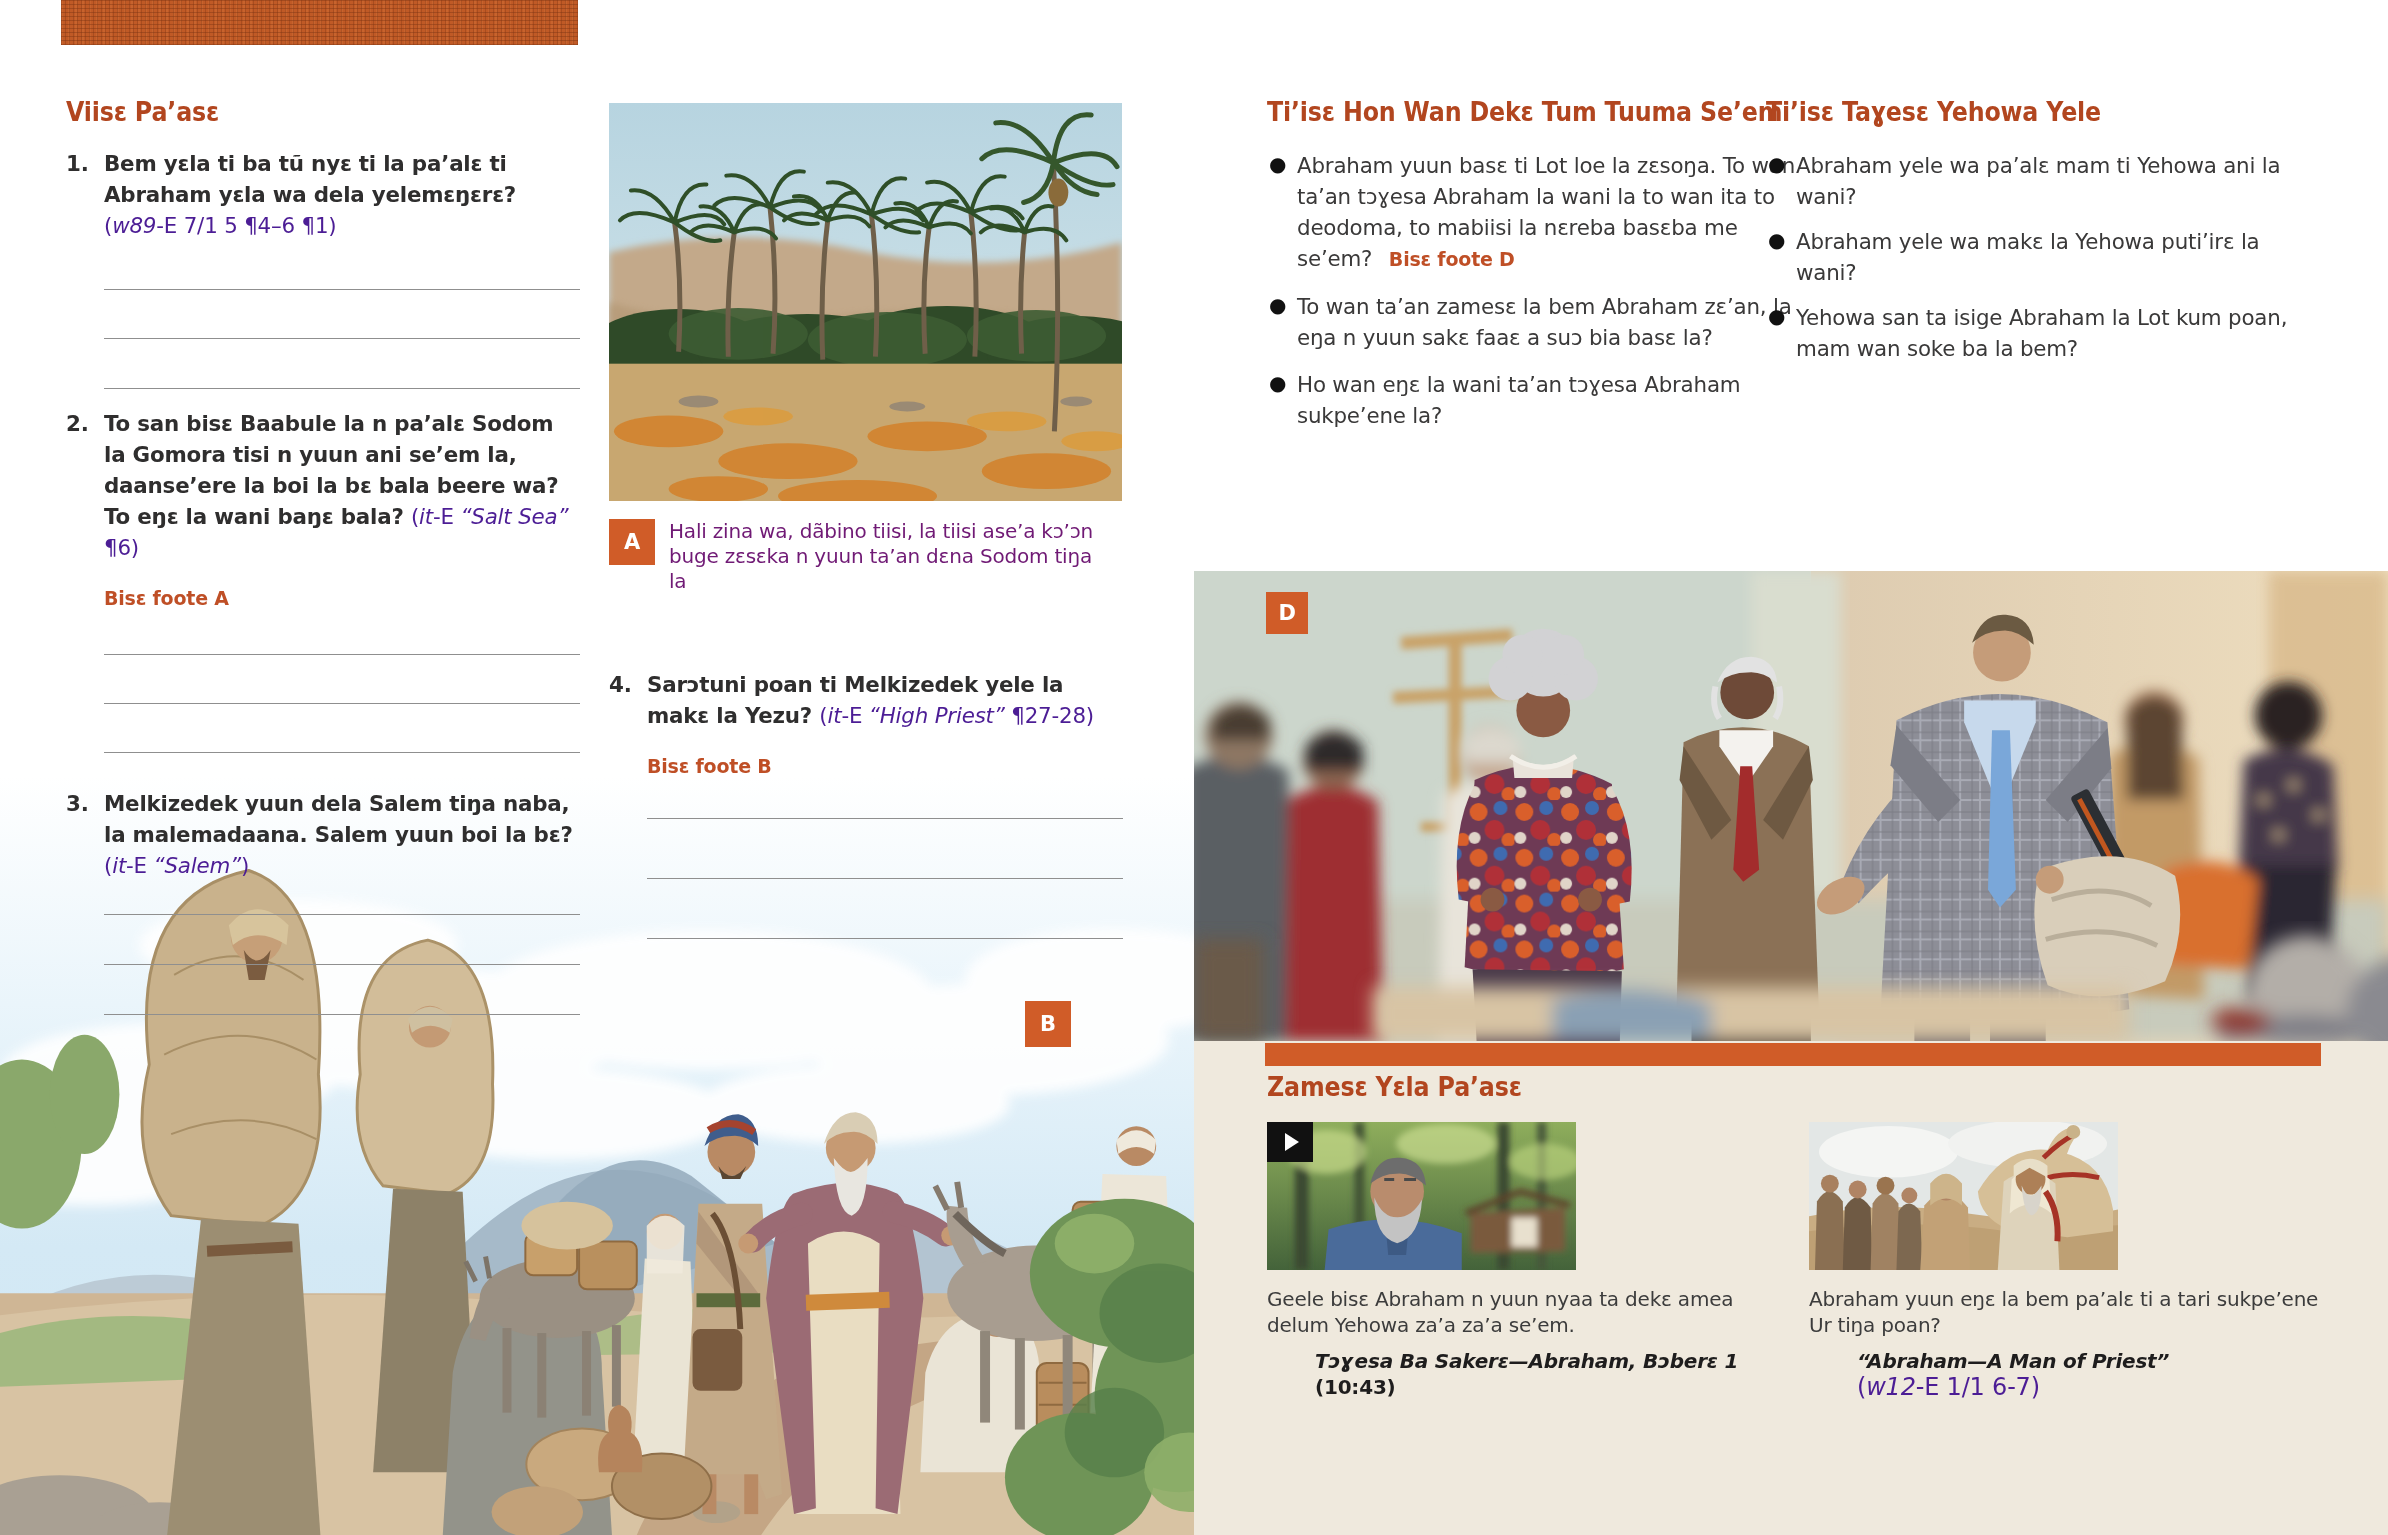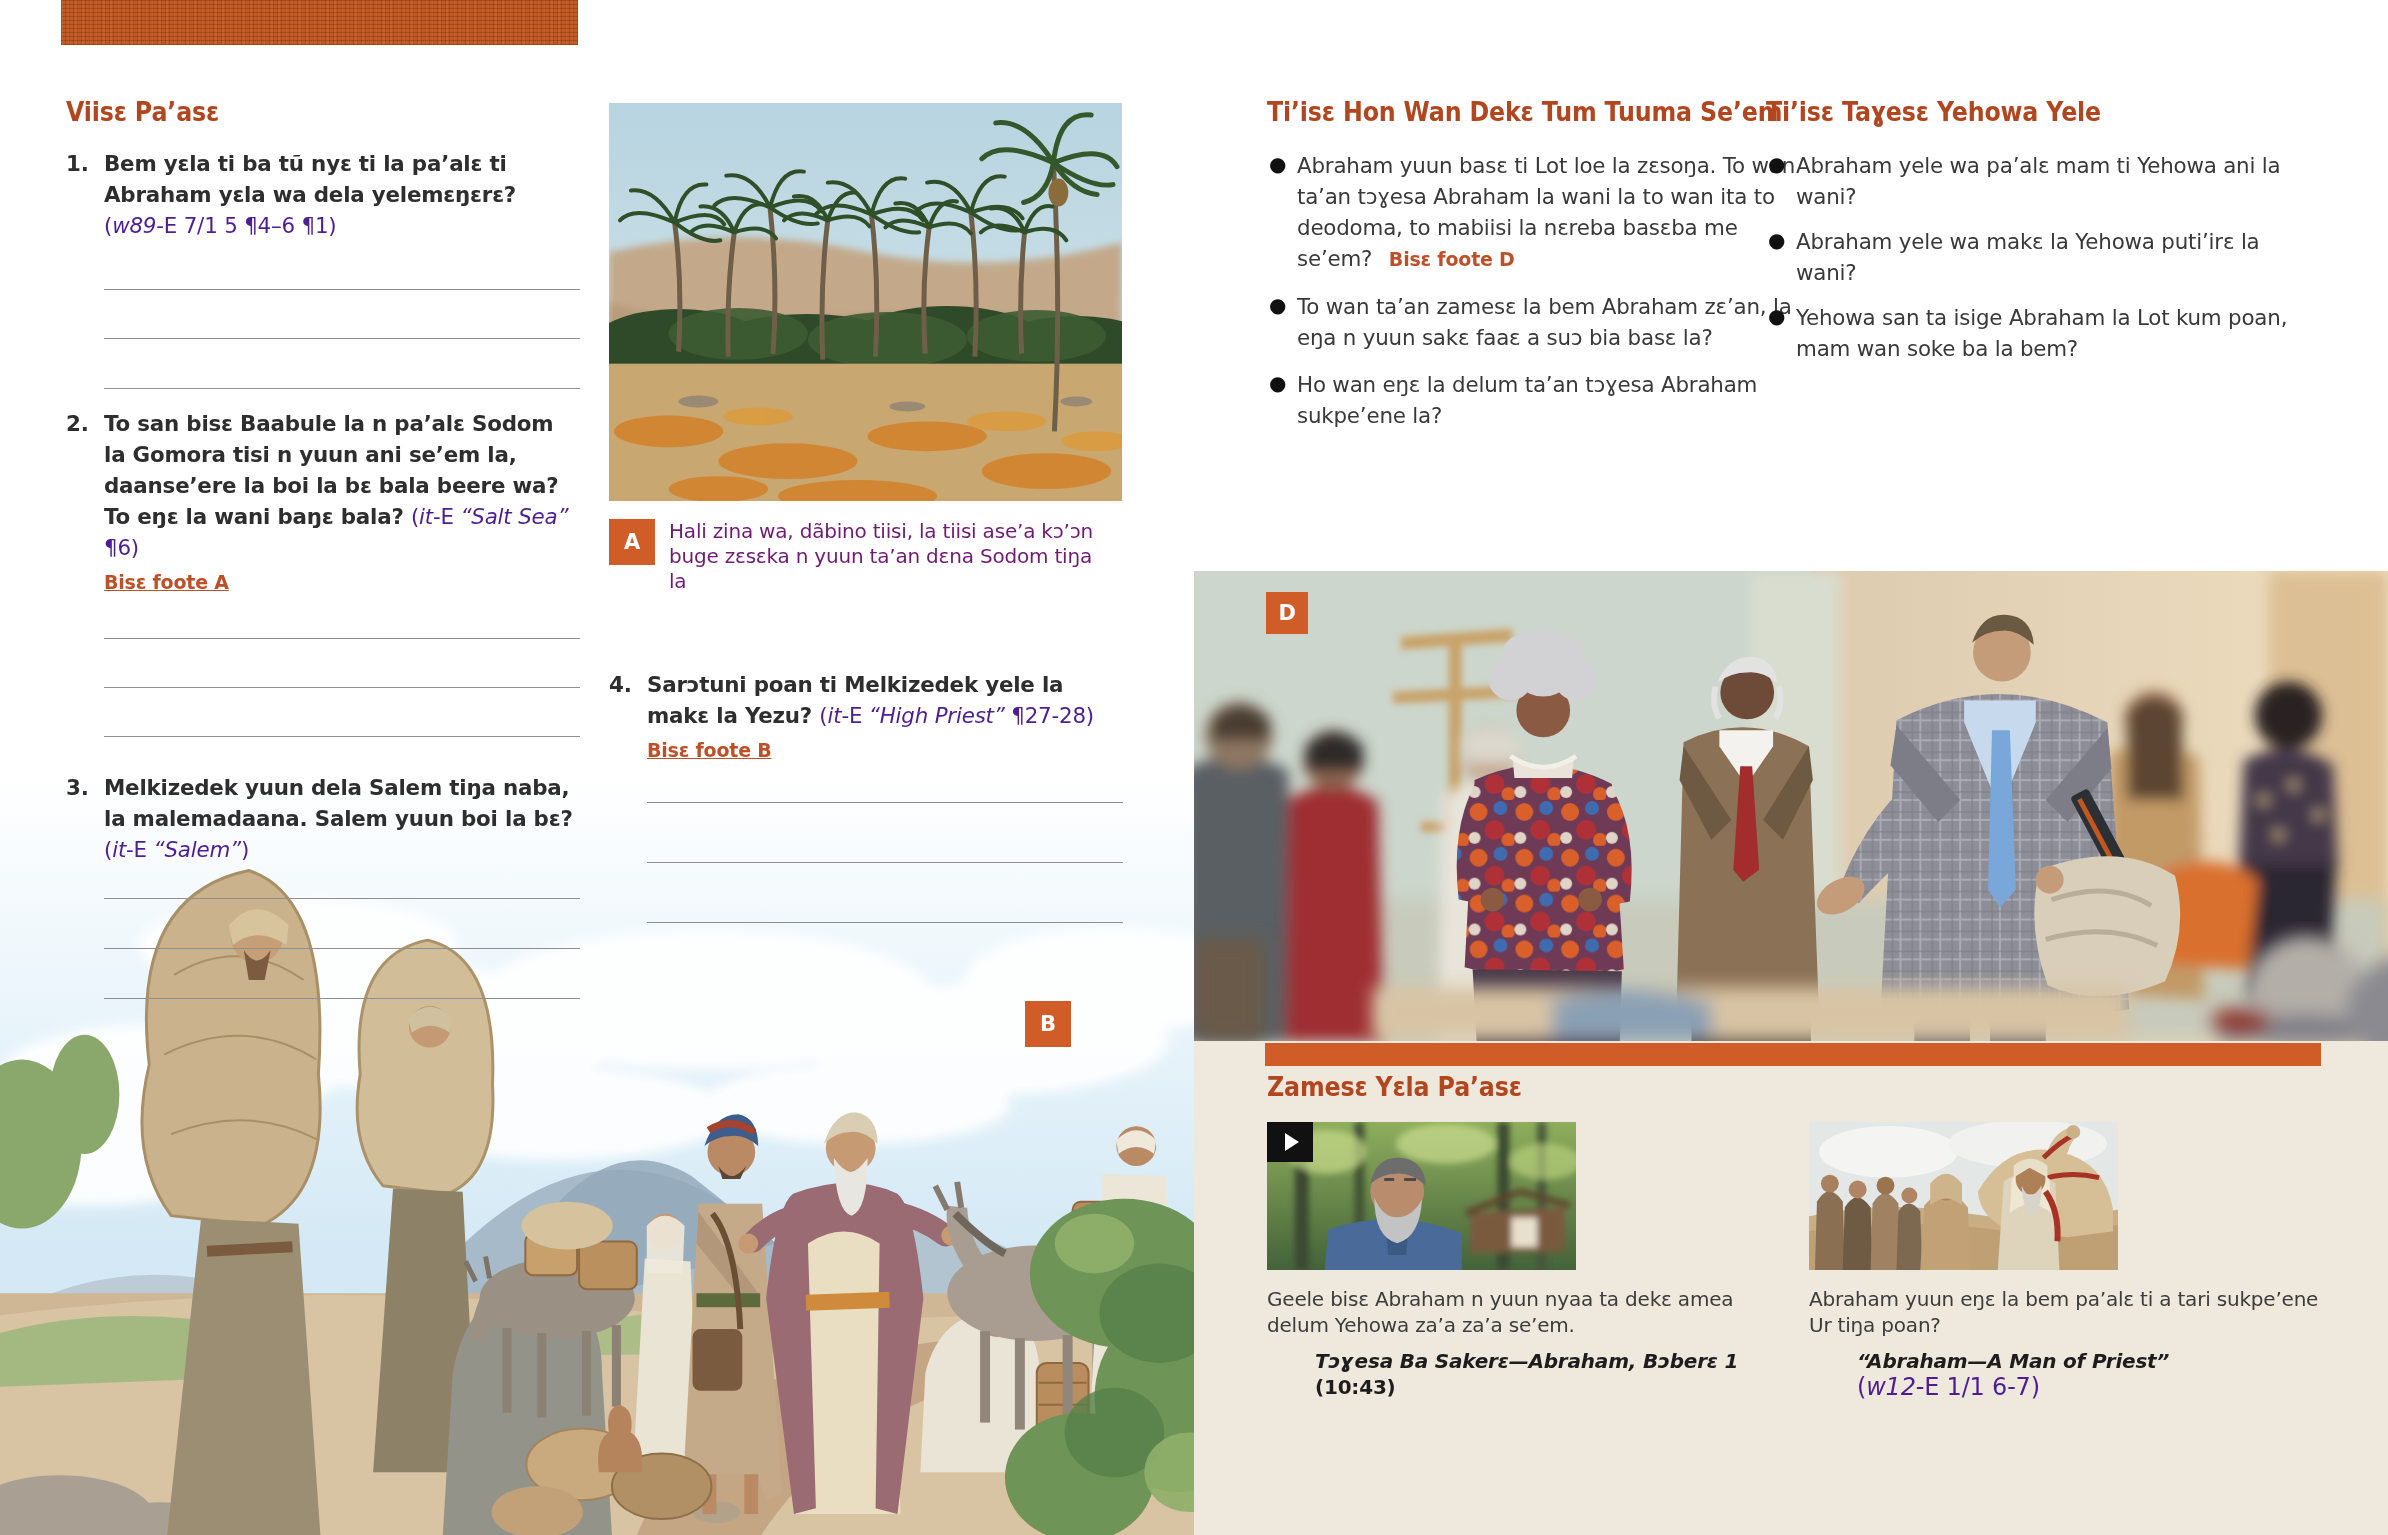--- a/index.html
+++ b/index.html
@@ -14,21 +14,21 @@
       repeating-linear-gradient(90deg, rgba(115,47,16,.30) 0 1px, transparent 1px 4px),
       repeating-linear-gradient(90deg, rgba(255,165,95,.12) 0 2px, transparent 2px 7px);}
 
   h2.sec{margin:0;font-size:27px;line-height:32px;font-weight:bold;color:#b2461f;
          transform:scaleX(.88);transform-origin:left center;white-space:nowrap;}
 
   .q{position:relative;font-weight:bold;color:#2f2e2e;font-size:21.4px;line-height:31px;padding-left:38px;}
   .qnum{position:absolute;left:0;top:0;}
   .ref{font-weight:normal;color:#4c1d95;}
   .it{font-style:italic;}
-  .foot{font-size:19px;font-weight:bold;color:#bf4f26;padding-left:38px;margin-top:8px;text-decoration:underline;}
+  .foot{font-size:19px;font-weight:bold;color:#bf4f26;padding-left:38px;margin-top:24px;}
   .lines{padding-left:38px;}
   .ln{border-bottom:1.5px solid #8f8f8f;}
 
   .bul{position:relative;font-size:21.4px;line-height:31px;padding-left:30px;color:#3a3939;}
   .dot{position:absolute;left:2px;top:-1px;font-size:20px;color:#111;}
   .foot-inline{font-size:19px;font-weight:bold;color:#bf4f26;margin-left:10px;}
 
   .figlabel{width:46px;height:46px;background:#d05c28;color:#fff;font-weight:bold;font-size:21px;
             display:flex;align-items:center;justify-content:center;}
   .figlabel.sm{width:42px;height:42px;}
@@ -339,21 +339,21 @@
 
   <div class="abs" style="left:1267px;top:96px;width:542px;">
     <h2 class="sec" style="margin-bottom:22px;">Ti’isɛ Hon Wan Dekɛ Tum Tuuma Se’em</h2>
     <div class="bul">
       <span class="dot">●</span><span>Abraham yuun basɛ ti Lot loe la zɛsoŋa. To wan ta’an tɔɣesa Abraham la wani la to wan ita to deodoma, to mabiisi la nɛreba basɛba me se’em? </span><span class="foot-inline">Bisɛ foote D</span>
     </div>
     <div class="bul" style="margin-top:16px;">
       <span class="dot">●</span><span>To wan ta’an zamesɛ la bem Abraham zɛ’an, la eŋa n yuun sakɛ faaɛ a suɔ bia basɛ la?</span>
     </div>
     <div class="bul" style="margin-top:16px;">
-      <span class="dot">●</span><span>Ho wan eŋɛ la delum ta’an tɔɣesa Abraham sukpe’ene la?</span>
+      <span class="dot">●</span><span>Ho wan eŋɛ la wani ta’an tɔɣesa Abraham sukpe’ene la?</span>
     </div>
   </div>
 
   <div class="abs" style="left:1766px;top:96px;width:545px;">
     <h2 class="sec" style="margin-bottom:22px;">Ti’isɛ Taɣesɛ Yehowa Yele</h2>
     <div class="bul">
       <span class="dot">●</span><span>Abraham yele wa pa’alɛ mam ti Yehowa ani la wani?</span>
     </div>
     <div class="bul" style="margin-top:14px;">
       <span class="dot">●</span><span>Abraham yele wa makɛ la Yehowa puti’irɛ la wani?</span>

